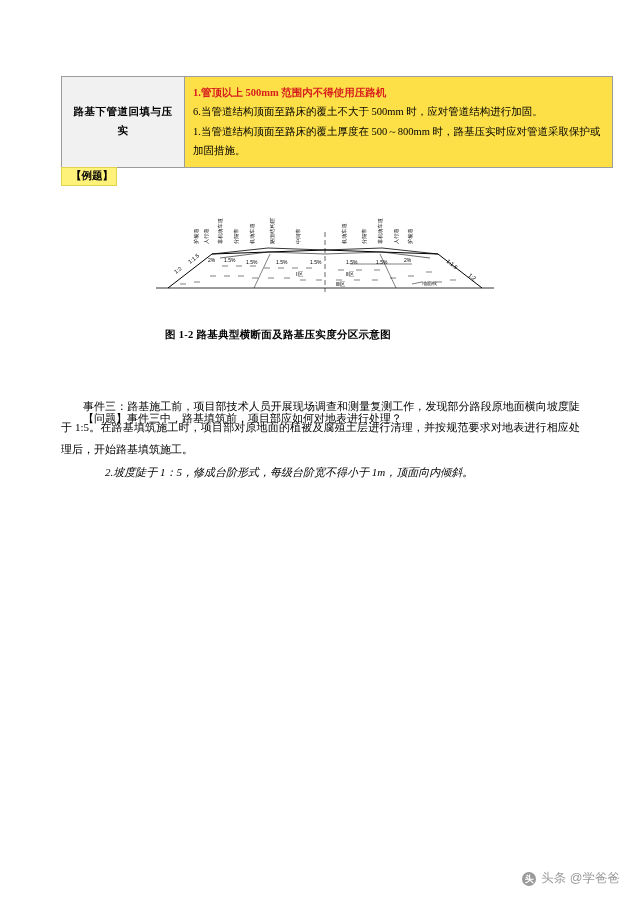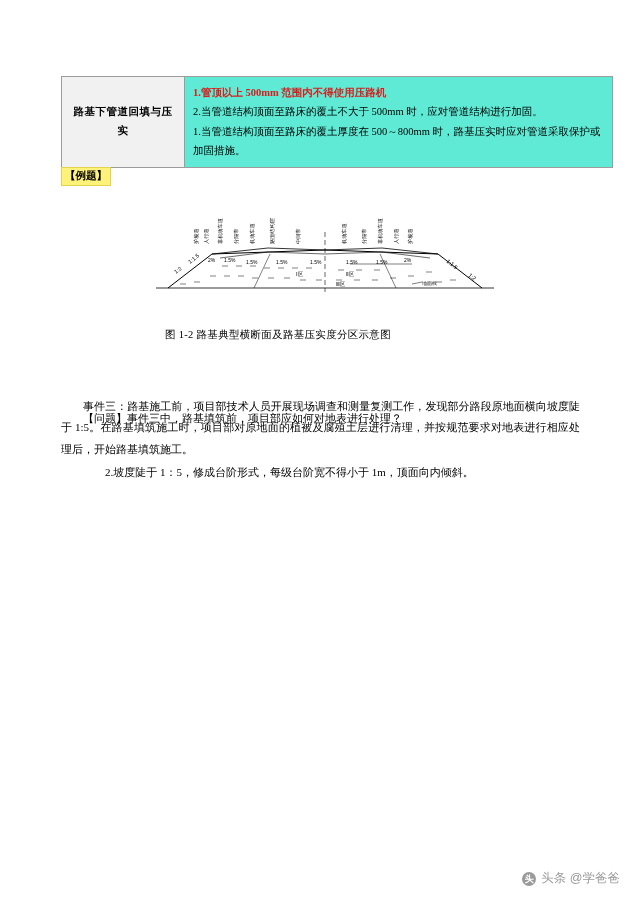--- a/index.html
+++ b/index.html
@@ -42,76 +42,76 @@
   .spec-table td.label {
     width: 106px;
     text-align: center;
     font-weight: bold;
     font-family: Liberation Serif, serif;
     font-size: 10.5px;
     letter-spacing: 0.5px;
   }
   .spec-table td.body {
     width: 411px;
-    background: #5eead4;
+    background: #fde047;
   }
   .rule {
     margin: 0;
     padding: 0;
     font-size: 10.5px;
     line-height: 1.85;
   }
   .rule.first {
     color: #d81d1d;
     font-weight: bold;
   }
   
   .example-tag {
     position: absolute;
     left: 61px;
     top: 167px;
     background: #fff27a;
     border: 1px solid #e3d24c;
     font-size: 10.5px;
     font-weight: bold;
-    padding: 1px 3px 2px 3px;
+    padding: 1px 3px 2px 9px;
     font-family: "Liberation Sans", sans-serif;
   }
   
   .figure-wrap {
     position: absolute;
     left: 150px;
     top: 192px;
     width: 350px;
     height: 130px;
   }
   .figure-caption {
     position: absolute;
     left: 0;
     top: 328px;
     width: 556px;
     text-align: center;
     font-size: 10.5px;
-    font-weight: normal;
+    font-weight: bold;
     letter-spacing: 0.3px;
   }
   
   .para {
     position: absolute;
     left: 61px;
     width: 519px;
     font-size: 11px;
     line-height: 1.95;
     text-align: justify;
     text-justify: inter-ideograph;
   }
   .p-event { top: 348px; text-indent: 22px; margin-top: 48px; }
   .p-question { top: 408px; text-indent: 22px; }
   .p-answer { top: 436px; text-indent: 22px; }
-  .p-answer2 { top: 462px; text-indent: 44px; }
+  .p-answer2 { top: 462px; text-indent: 44px; font-style: italic; }
   
   .watermark {
     position: absolute;
     right: 20px;
     bottom: 18px;
     display: flex;
     align-items: center;
     gap: 5px;
     color: #9a9a9a;
     font-size: 12.5px;
@@ -137,21 +137,21 @@
 <body>
 
 <div class="page">
 
   <table class="spec-table">
     <tbody>
         <tr>
       <td class="label">路基下管道回填与压实</td>
       <td class="body">
         <p class="rule first">1.管顶以上 500mm 范围内不得使用压路机</p>
-        <p class="rule">2.当管道结构顶面至路床的覆土不大于 500mm 时，应对管道结构进行加固。</p>
+        <p class="rule">6.当管道结构顶面至路床的覆土不大于 500mm 时，应对管道结构进行加固。</p>
         <p class="rule">1.当管道结构顶面至路床的覆土厚度在 500～800mm 时，路基压实时应对管道采取保护或加固措施。</p>
       </td>
     </tr>
   </tbody>
     </table>
 
   <div class="example-tag">【例题】</div>
 
   <div class="figure-wrap">
     <svg width="350" height="130" viewBox="0 0 350 130">

